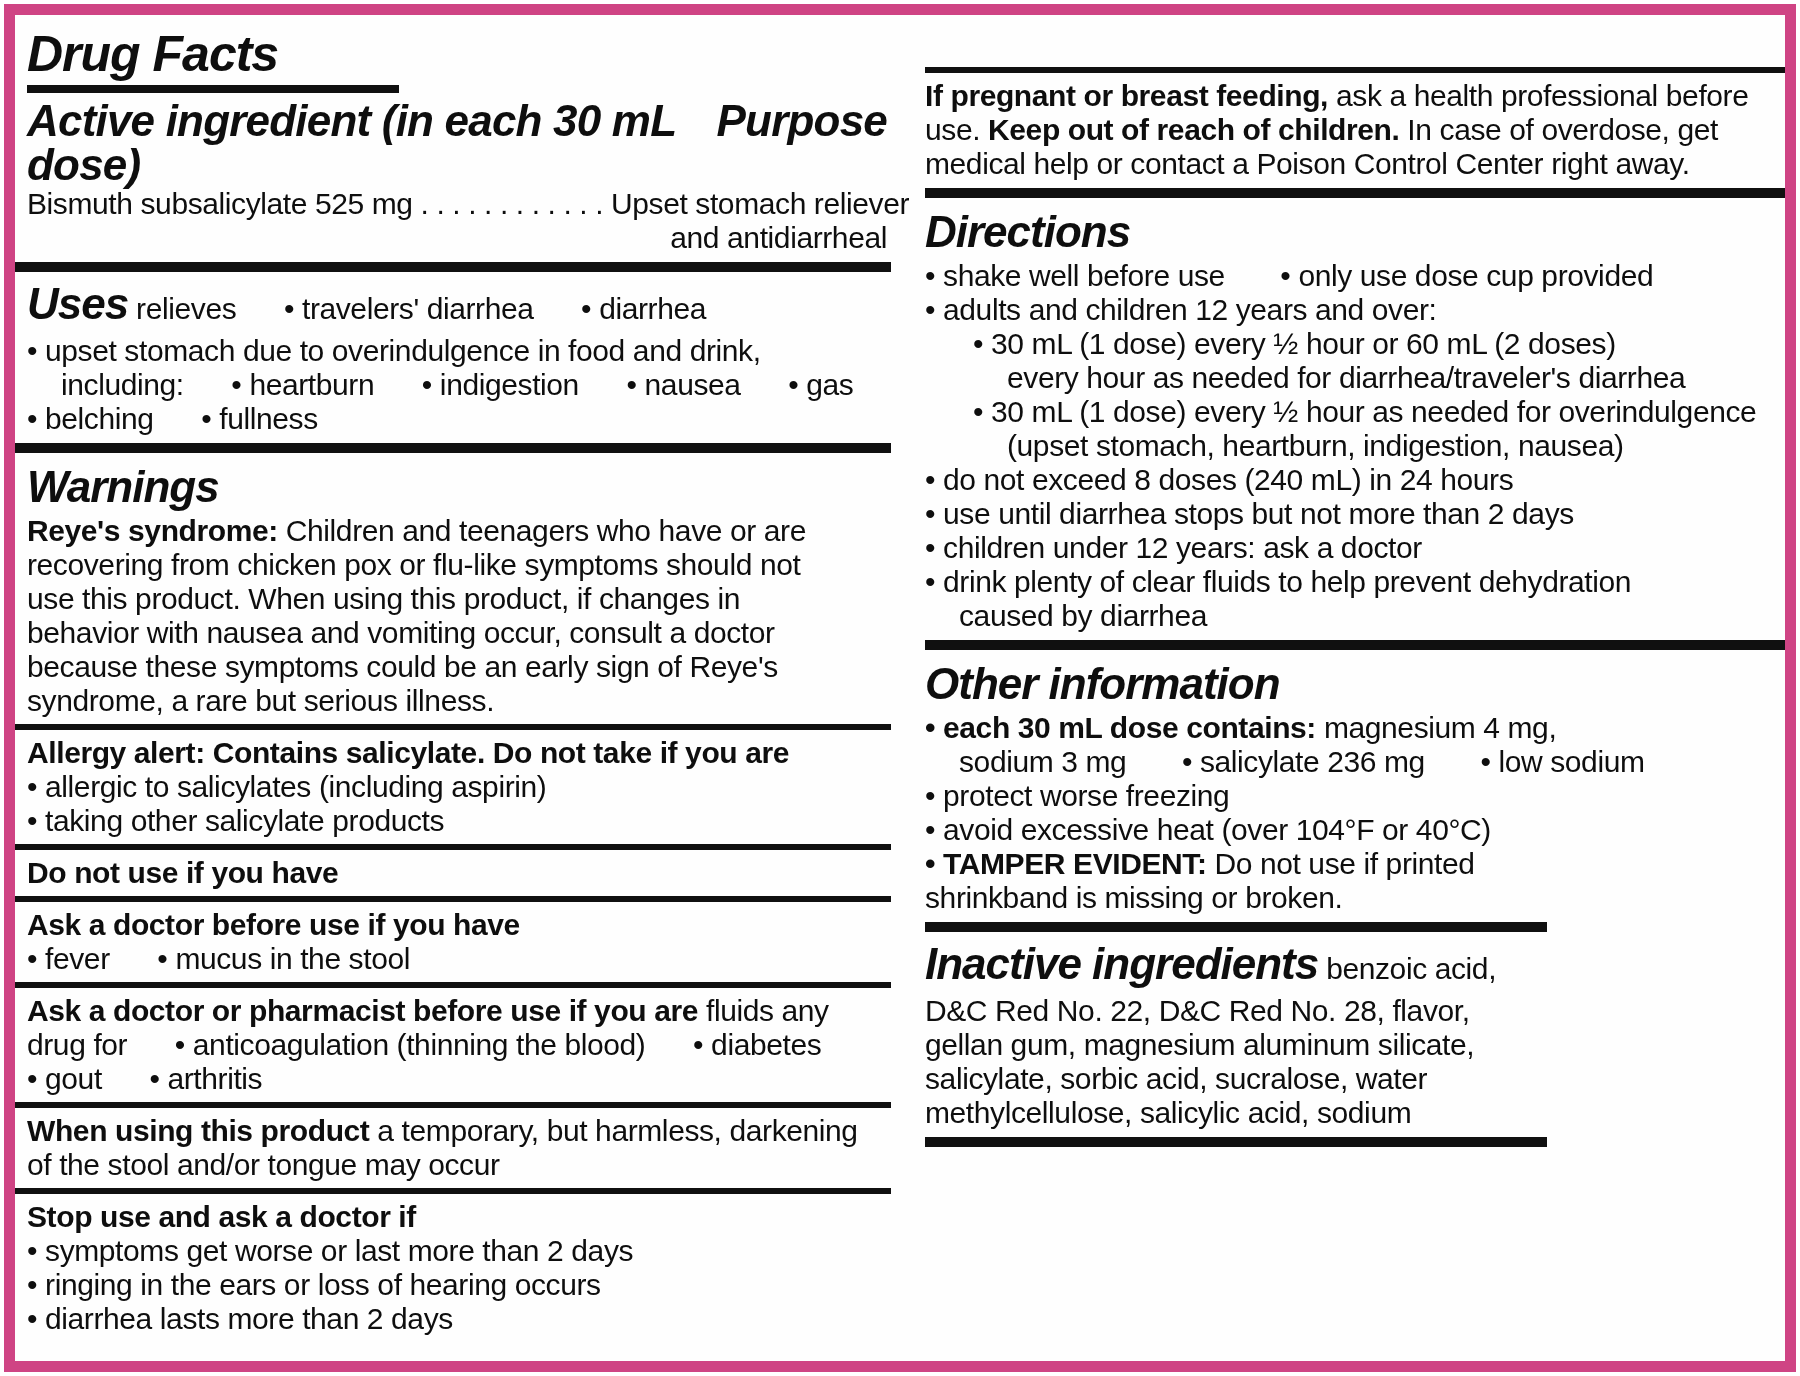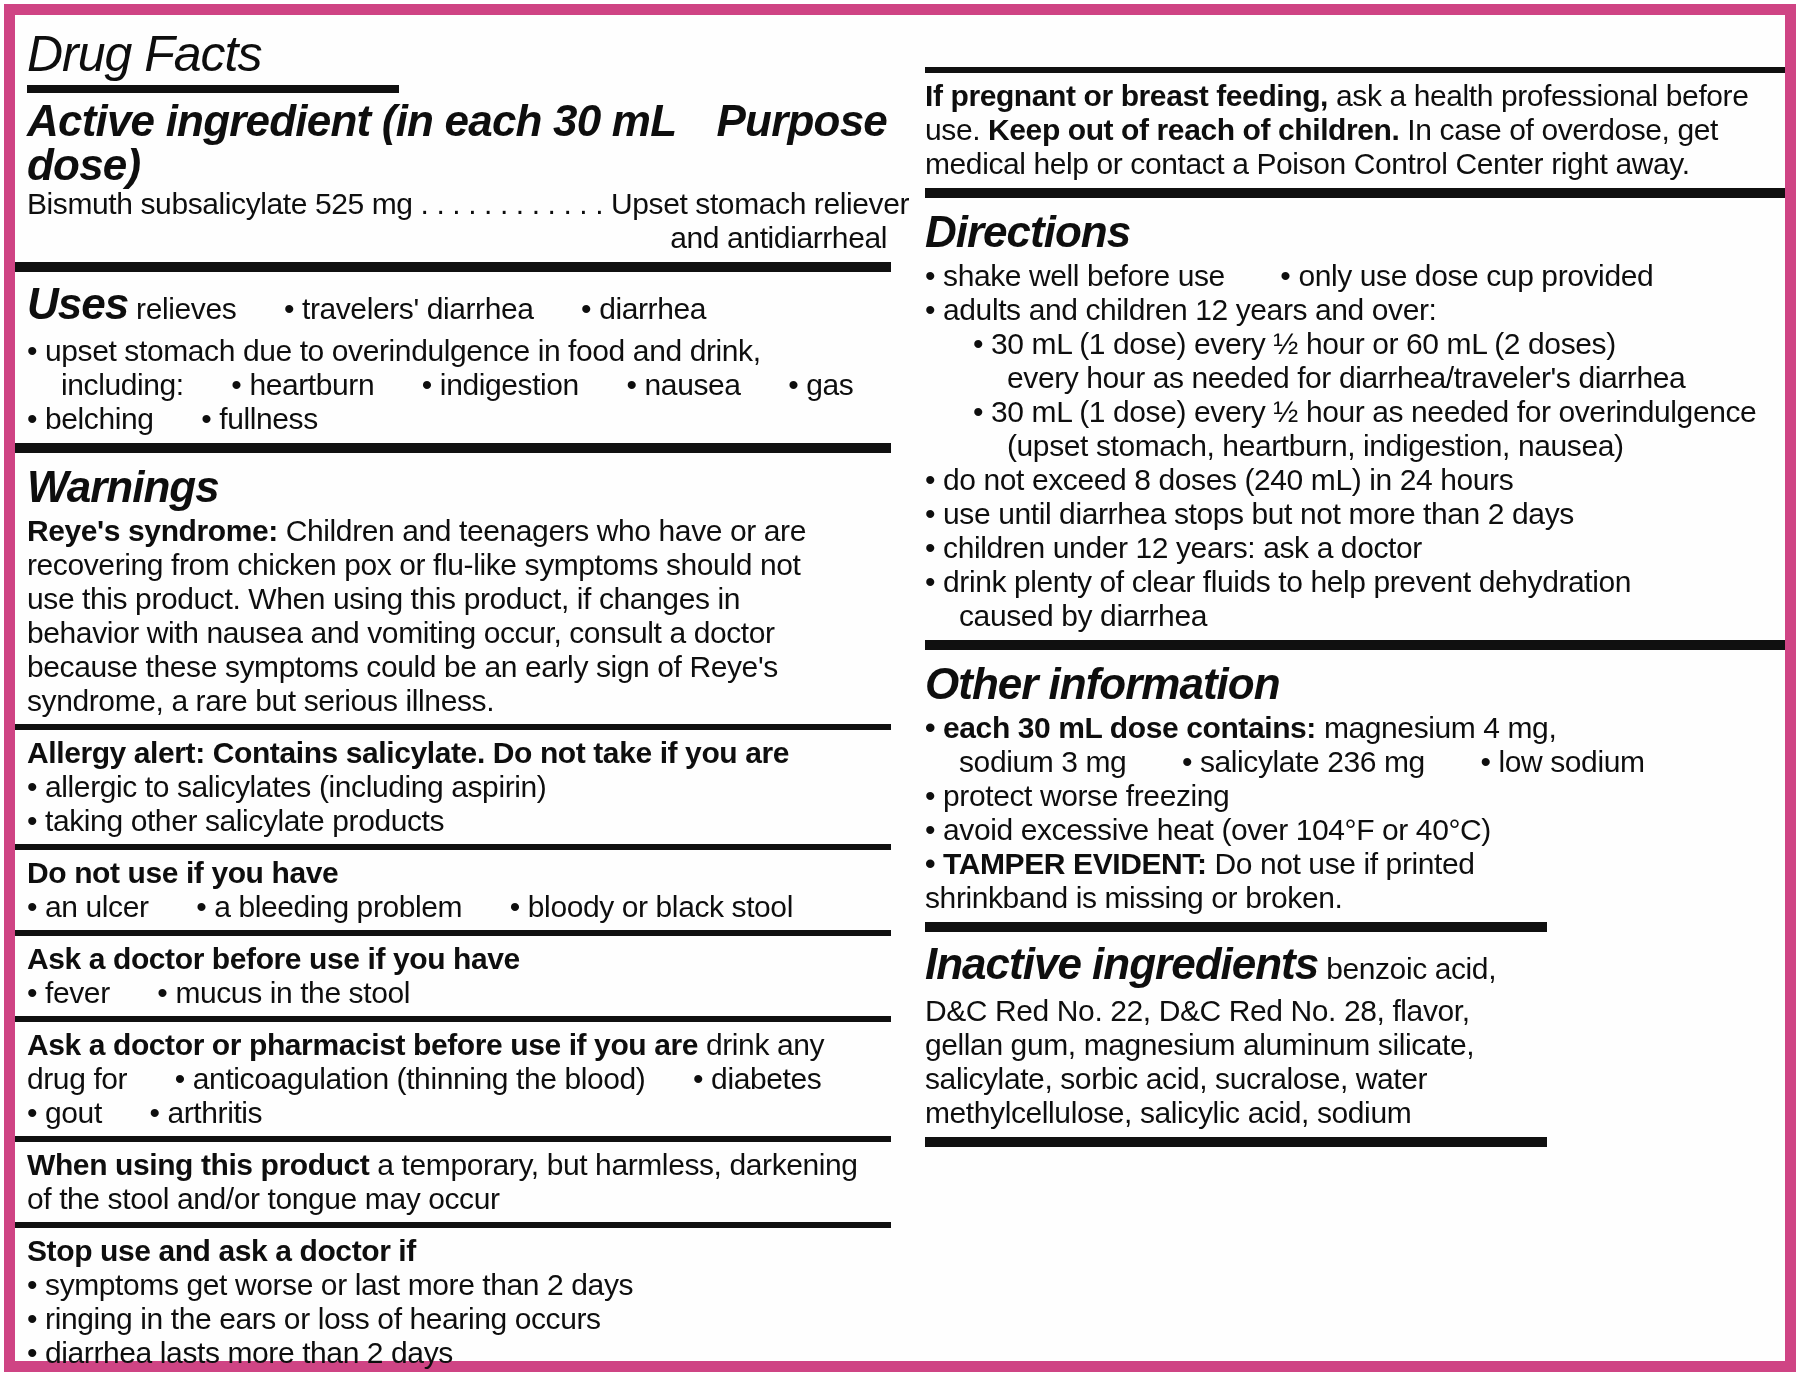--- a/index.html
+++ b/index.html
@@ -30,21 +30,21 @@
   .b { font-weight:bold; }
 
   .bar { background:#101010; }
   .bar.thick { height:10px; margin:7px 0; }
   .bar.thin  { height:6px;  margin:6px 0; }
   .bar.top-rule { height:6px; margin:0 0 6px 0; }
   .bar.short { width:622px; }
 
   .title {
     font-size:50px; line-height:58px;
-    font-weight:normal; font-style:italic;
+    font-weight:bold; font-style:italic;
     letter-spacing:-1px; padding-left:12px;
   }
   .title-underline {
     width:372px; height:8px; background:#101010;
     margin:2px 0 6px 12px;
   }
   .active-row {
     display:flex; justify-content:space-between;
     font-size:44px; line-height:44px;
     font-weight:bold; font-style:italic;
@@ -108,28 +108,27 @@
         <div class="ln">because these symptoms could be an early sign of Reye's</div>
         <div class="ln">syndrome, a rare but serious illness.</div>
 
         <div class="bar thin"></div>
         <div class="ln b">Allergy alert: Contains salicylate. Do not take if you are</div>
         <div class="ln">• allergic to salicylates (including aspirin)</div>
         <div class="ln">• taking other salicylate products</div>
 
         <div class="bar thin"></div>
         <div class="ln b">Do not use if you have</div>
-        <div class="ln">• an ulcer      • a bleeding problem      • bloody or black stool</div>
 
         <div class="bar thin"></div>
         <div class="ln b">Ask a doctor before use if you have</div>
         <div class="ln">• fever      • mucus in the stool</div>
 
         <div class="bar thin"></div>
-        <div class="ln"><span class="b">Ask a doctor or pharmacist before use if you are</span><span> drink any</span></div>
+        <div class="ln"><span class="b">Ask a doctor or pharmacist before use if you are</span><span> fluids any</span></div>
         <div class="ln">drug for      • anticoagulation (thinning the blood)      • diabetes</div>
         <div class="ln">• gout      • arthritis</div>
 
         <div class="bar thin"></div>
         <div class="ln"><span class="b">When using this product</span><span> a temporary, but harmless, darkening</span></div>
         <div class="ln">of the stool and/or tongue may occur</div>
 
         <div class="bar thin"></div>
         <div class="ln b">Stop use and ask a doctor if</div>
         <div class="ln">• symptoms get worse or last more than 2 days</div>

